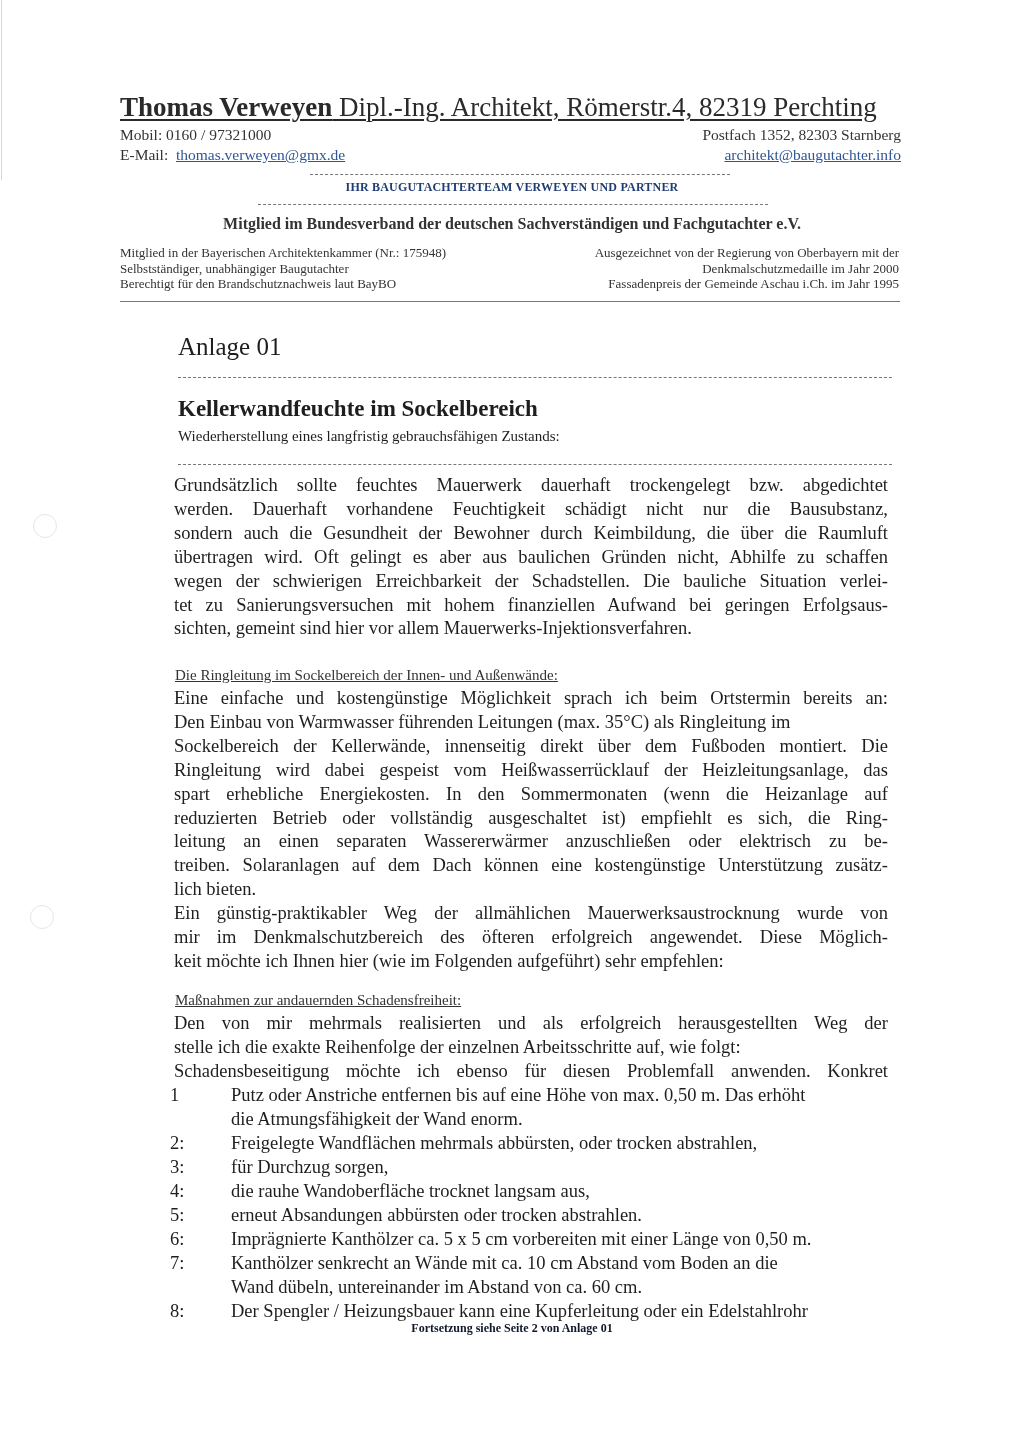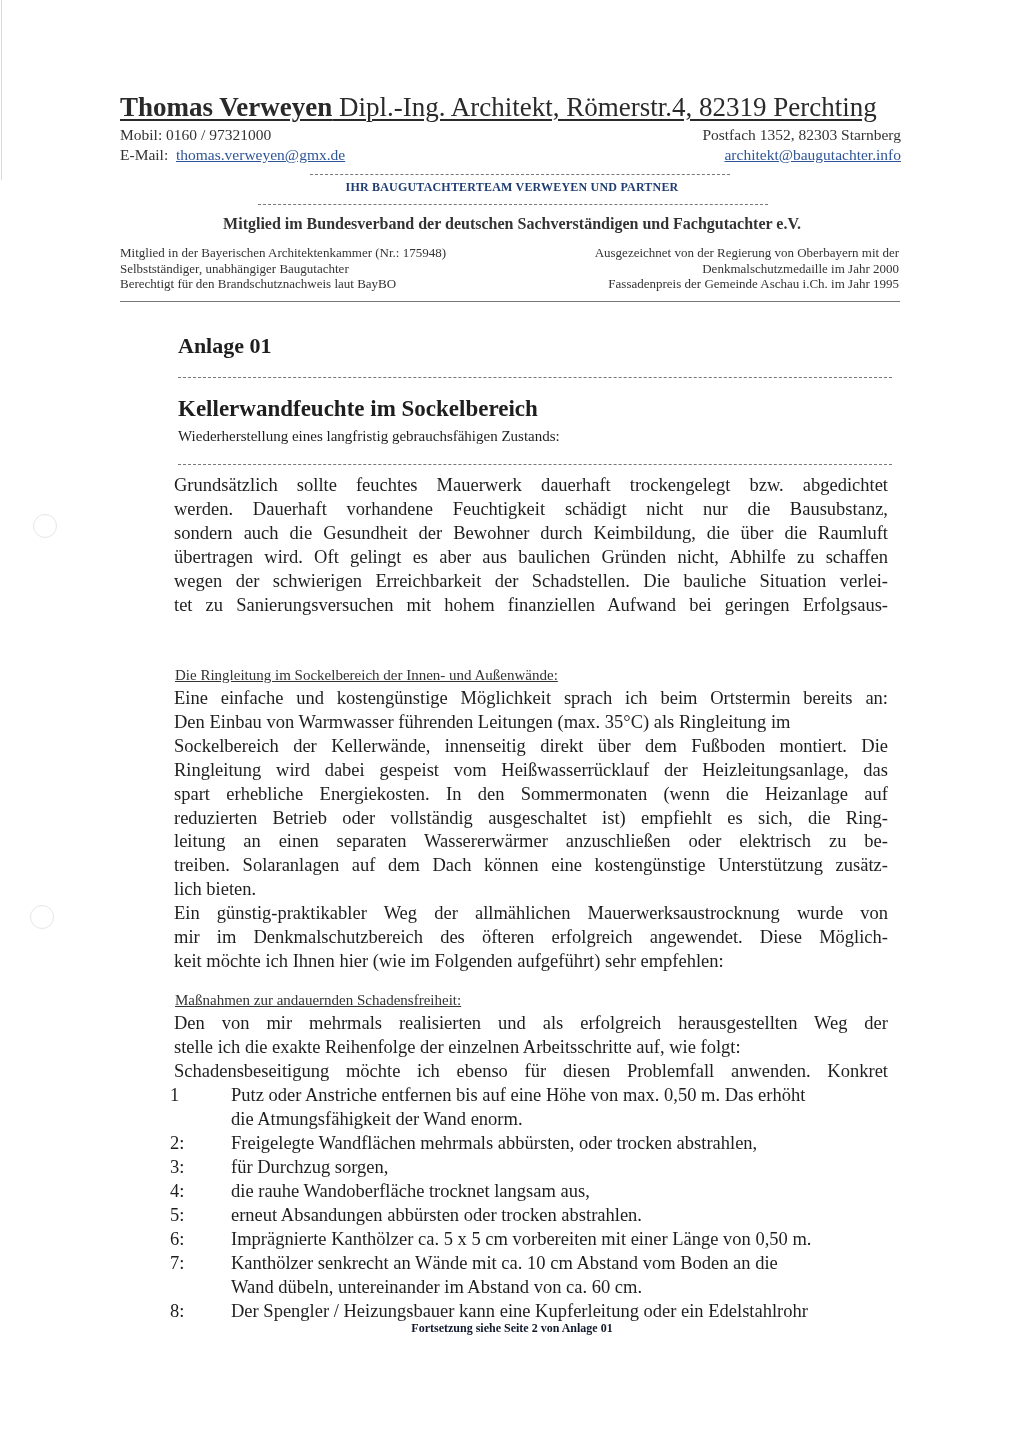--- a/index.html
+++ b/index.html
@@ -16,21 +16,21 @@
   .h-title b { font-weight: bold; margin-top: 6px; }
   .h-line { font-size: 15.5px; color: #333; }
   .h-link { color: #2f5597; text-decoration: underline; }
   .dash { position: absolute; border-top: 1px dashed #777; height: 0; }
   .team { left: 0; width: 1024px; text-align: center; top: 180px; font-size: 12px; font-weight: bold; color: #1f3d73; letter-spacing: 0.2px; }
   .member { left: 0; width: 1024px; text-align: center; top: 215px; font-size: 16px; font-weight: bold; color: #333; }
   .small { font-size: 13px; color: #333; line-height: 15.5px; }
   .hr { position: absolute; left: 120px; width: 780px; top: 301px; height: 0; border-top: 1px solid #777; }
 
   
-  .anlage { left: 178px; top: 333px; font-size: 22px; font-weight: bold; }
+  .anlage { left: 178px; top: 333px; font-size: 25px; font-weight: normal; }
   .heading { left: 178px; top: 396px; font-size: 23px; font-weight: bold; }
   .subheading { left: 178px; top: 428px; font-size: 15px; }
   .para { position: absolute; left: 174px; width: 714px; font-size: 18.5px; line-height: 23.9px; text-align: justify; color: #1e1e1e; }
   .para span.line { display: block; white-space: nowrap; text-align: justify; text-align-last: justify; }
   .para span.last { text-align-last: left; }
   .sec-title { font-size: 15px; text-decoration: underline; color: #333; }
   .step { position: absolute; left: 170px; width: 720px; font-size: 18.5px; line-height: 23.9px; }
   .step .num { position: absolute; left: 0; top: 0; }
   .step .txt { position: absolute; left: 61px; top: 0; white-space: nowrap; }
   .footer-note { left: 0; width: 1024px; text-align: center; top: 1321px; font-size: 12px; font-weight: bold; color: #0f172a; }
@@ -75,20 +75,21 @@
 <div class="abs subheading">Wiederherstellung eines langfristig gebrauchsfähigen Zustands:</div>
 <div class="dash" style="left:178px; width:714px; top:464px;"></div>
 
 <div class="para" style="top:474px;">
   <span class="line">Grundsätzlich sollte feuchtes Mauerwerk dauerhaft trockengelegt bzw. abgedichtet</span>
   <span class="line">werden. Dauerhaft vorhandene Feuchtigkeit schädigt nicht nur die Bausubstanz,</span>
   <span class="line">sondern auch die Gesundheit der Bewohner durch Keimbildung, die über die Raumluft</span>
   <span class="line">übertragen wird. Oft gelingt es aber aus baulichen Gründen nicht, Abhilfe zu schaffen</span>
   <span class="line">wegen der schwierigen Erreichbarkeit der Schadstellen. Die bauliche Situation verlei-</span>
   <span class="line">tet zu Sanierungsversuchen mit hohem finanziellen Aufwand bei geringen Erfolgsaus-</span>
+  <span class="line last">sichten, gemeint sind hier vor allem  Mauerwerks-Injektionsverfahren.</span>
 </div>
 
 <div class="abs sec-title" style="left:175px; top:667px;">Die Ringleitung im Sockelbereich der Innen- und Außenwände:</div>
 <div class="para" style="top:687px;">
   <span class="line">Eine einfache und kostengünstige Möglichkeit sprach ich beim Ortstermin bereits an:</span>
   <span class="line last">Den Einbau von Warmwasser führenden Leitungen (max. 35°C) als Ringleitung im</span>
   <span class="line">Sockelbereich der Kellerwände, innenseitig direkt über dem Fußboden montiert. Die</span>
   <span class="line">Ringleitung wird dabei gespeist vom Heißwasserrücklauf der Heizleitungsanlage, das</span>
   <span class="line">spart erhebliche Energiekosten. In den Sommermonaten (wenn die Heizanlage auf</span>
   <span class="line">reduzierten Betrieb oder vollständig ausgeschaltet ist) empfiehlt es sich, die Ring-</span>

